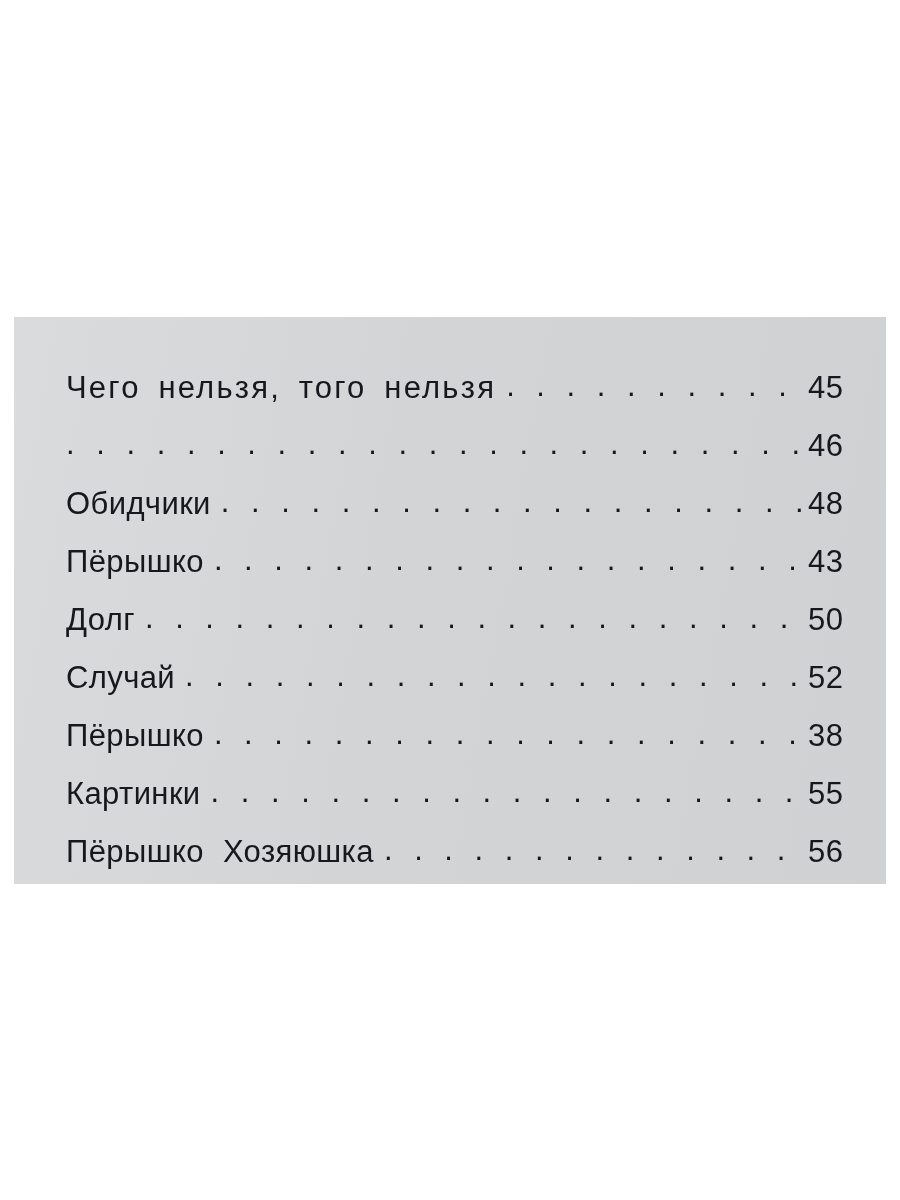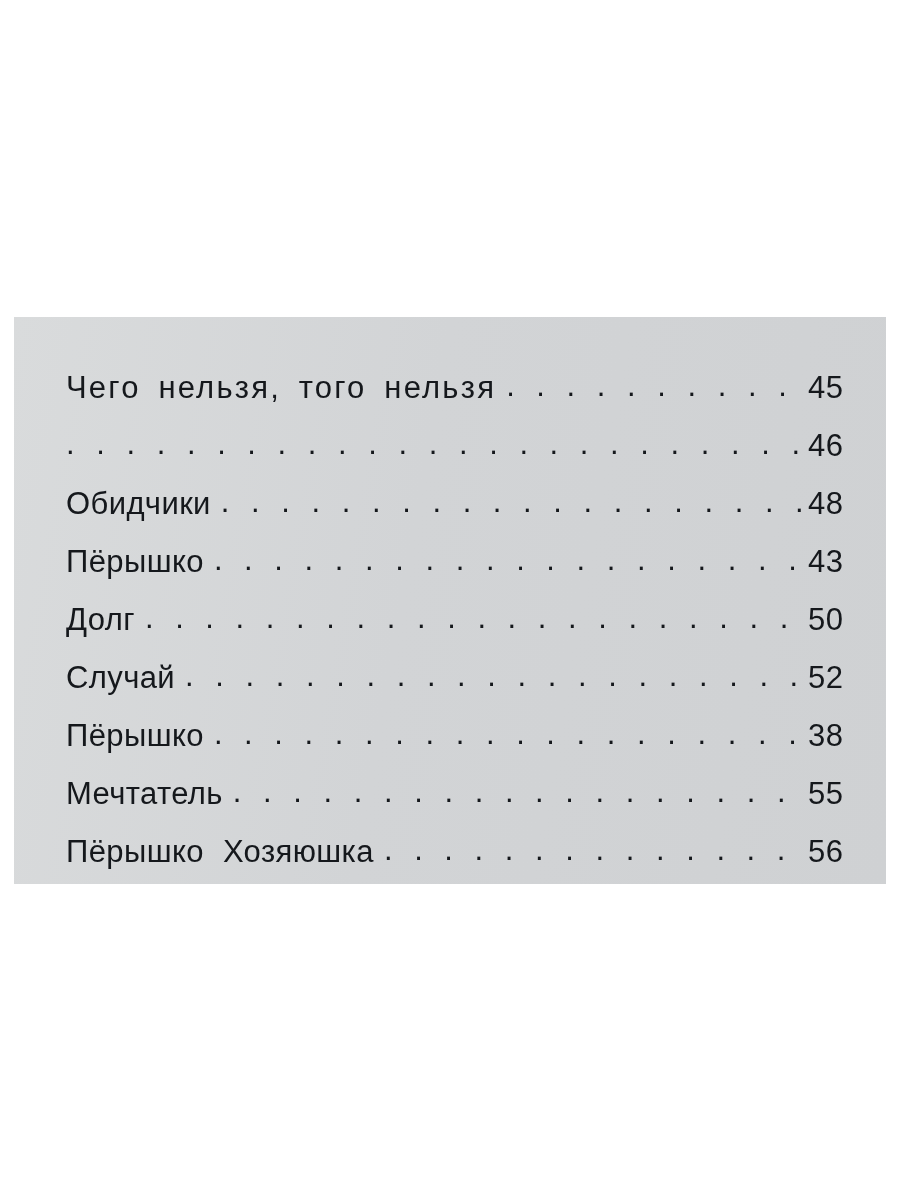--- a/index.html
+++ b/index.html
@@ -115,21 +115,21 @@
         <span class="toc-page-num">52</span>
       </div>
 
       <div class="toc-entry">
         <span class="toc-title">Пёрышко</span>
         <span class="toc-dots">. . . . . . . . . . . . . . . . . . . . . . . . . . . . . . . . . . . . . . . . . . . . . . . . . . . . . . . . . .</span>
         <span class="toc-page-num">38</span>
       </div>
 
       <div class="toc-entry">
-        <span class="toc-title">Мечтатель</span>
+        <span class="toc-title">Картинки</span>
         <span class="toc-dots">. . . . . . . . . . . . . . . . . . . . . . . . . . . . . . . . . . . . . . . . . . . . . . . . . . . . . . . . . .</span>
         <span class="toc-page-num">55</span>
       </div>
 
       <div class="toc-entry wide2">
         <span class="toc-title">Пёрышко  Хозяюшка</span>
         <span class="toc-dots">. . . . . . . . . . . . . . . . . . . . . . . . . . . . . . . . . . . . . . . . . . . . . . . . . . . . . . . . . .</span>
         <span class="toc-page-num">56</span>
       </div>
 

